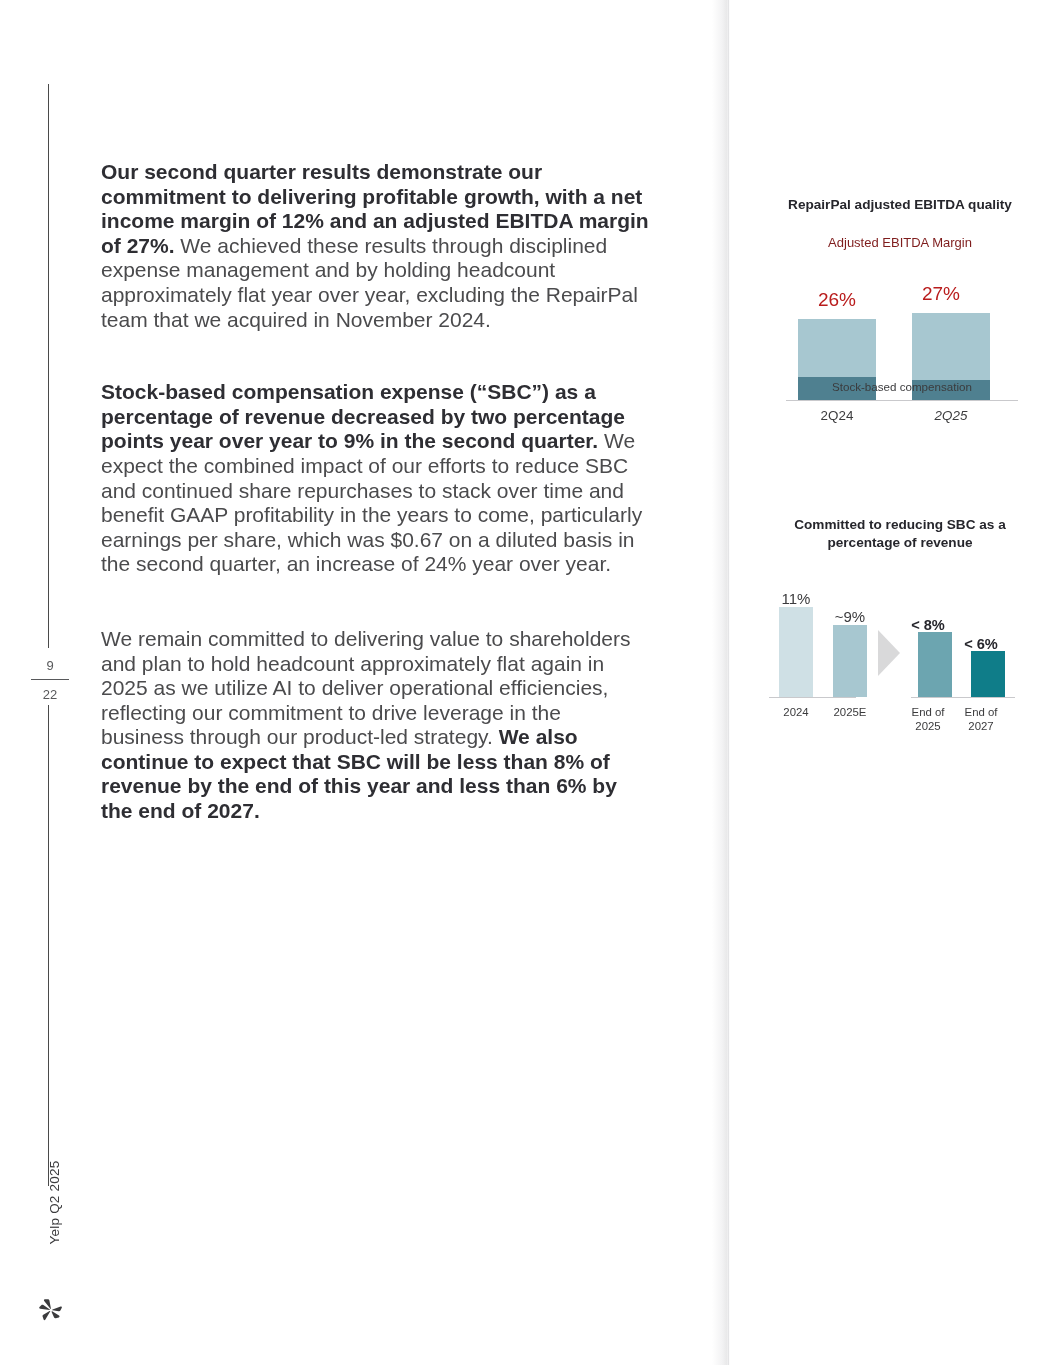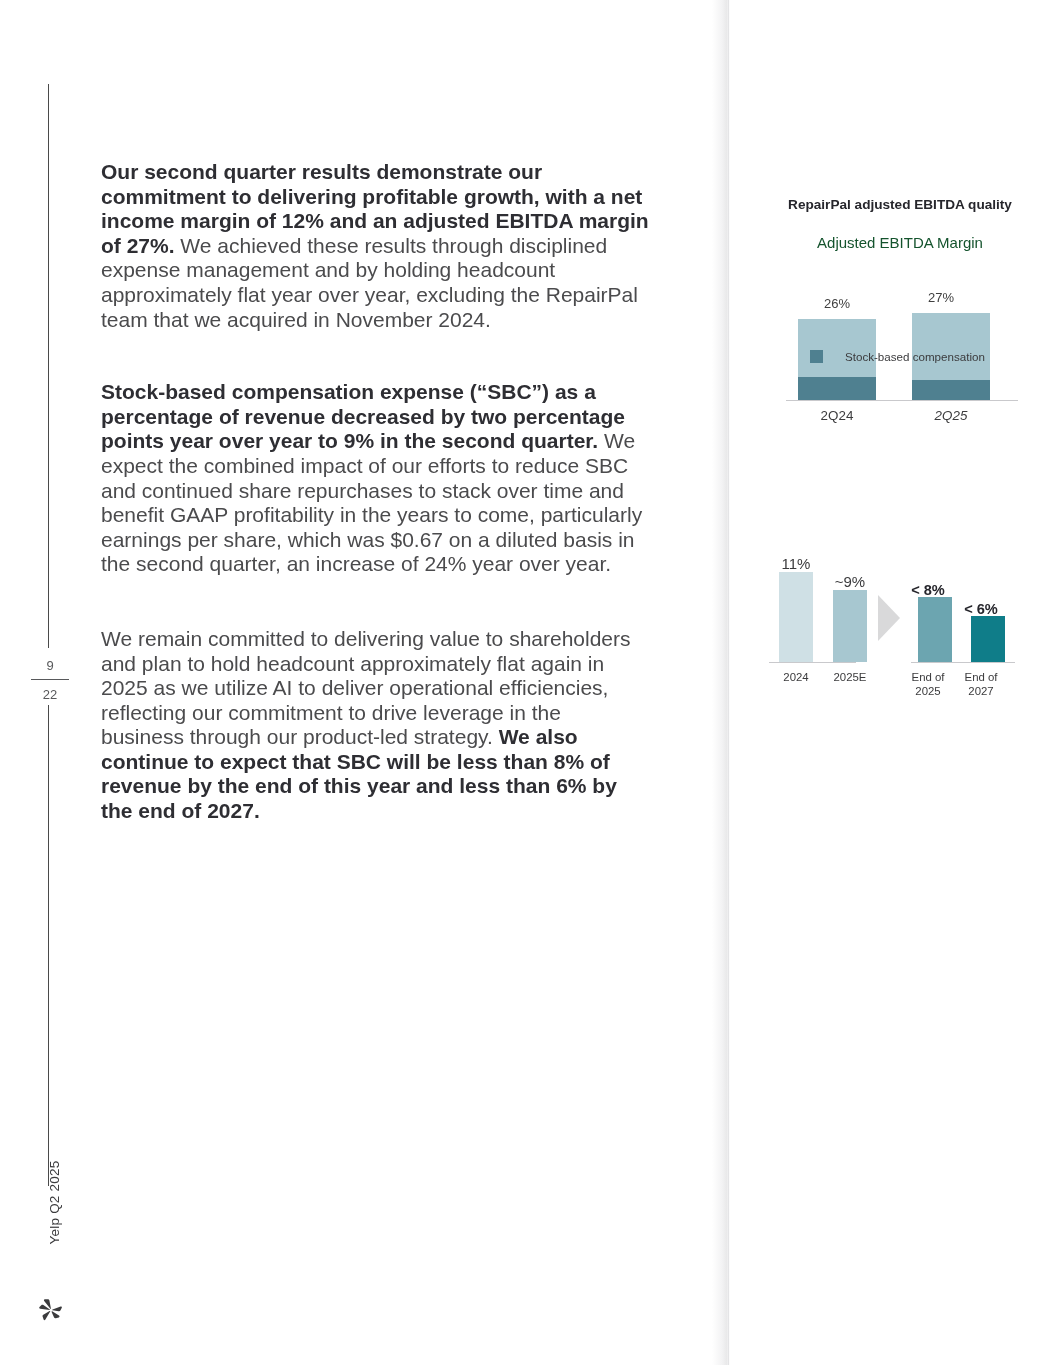--- a/index.html
+++ b/index.html
@@ -134,22 +134,22 @@
 
   .chart-title {
     color: #26262c;
     font-size: 13.6px;
     font-weight: bold;
     line-height: 17.5px;
     text-align: center;
     margin: 0;
   }
   .chart-subtitle {
-    color: #14532d;
-    font-size: 15px;
+    color: #7f1d1d;
+    font-size: 13px;
     line-height: 16px;
     text-align: center;
     margin: 21px 0 0 0;
     font-weight: normal;
   }
 
   
   .plot1 {
     position: relative;
     width: 280px;
@@ -172,22 +172,22 @@
     background: #4f8090;
     width: 100%;
   }
   .c1-b1 { left: 38px; }
   .c1-b2 { left: 152px; }
 
   .c1-val {
     position: absolute;
     width: 90px;
     text-align: center;
-    color: #404040;
-    font-size: 13px;
+    color: #b91c1c;
+    font-size: 19px;
   }
   .c1-v1 { left: 32px; bottom: 104px; }
   .c1-v2 { left: 136px; bottom: 110px; }
 
   .c1-axis {
     position: absolute;
     left: 26px;
     bottom: 14px;
     width: 232px;
     height: 1px;
@@ -200,24 +200,24 @@
     text-align: center;
     color: #3b3b3d;
     font-size: 13.4px;
   }
   .c1-c1 { left: 32px; }
   .c1-c2 { left: 146px; font-style: italic; }
 
   .c1-legend {
     position: absolute;
     left: 50px;
-    top: 154px;
+    top: 184px;
     display: flex;
     align-items: flex-end;
-    gap: 22px;
+    gap: 9px;
   }
   .legend-swatch {
     width: 13px;
     height: 13px;
     background: #4f8090;
     flex: none;
   }
   .legend-text {
     color: #3b3b3d;
     font-size: 11.6px;
@@ -353,20 +353,21 @@
         <div class="c1-cat c1-c2">2Q25</div>
       </div>
 
       <div class="c1-legend">
         <span class="legend-swatch"></span>
         <span class="legend-text">Stock-based compensation</span>
       </div>
     </div>
 
     <div class="chart-block chart-2">
+      <p class="chart-title">Committed to reducing SBC as a percentage of revenue</p>
 
       <div class="plot2">
         <div class="c2-val small c2-v1">11%</div>
         <div class="c2-val small c2-v2">~9%</div>
         <div class="c2-val big c2-v3">&lt; 8%</div>
         <div class="c2-val big c2-v4">&lt; 6%</div>
 
         <div class="c2-bar c2-b1" style="height:90px;"></div>
         <div class="c2-bar c2-b2" style="height:72px;"></div>
         <div class="c2-bar c2-b3" style="height:65px;"></div>

